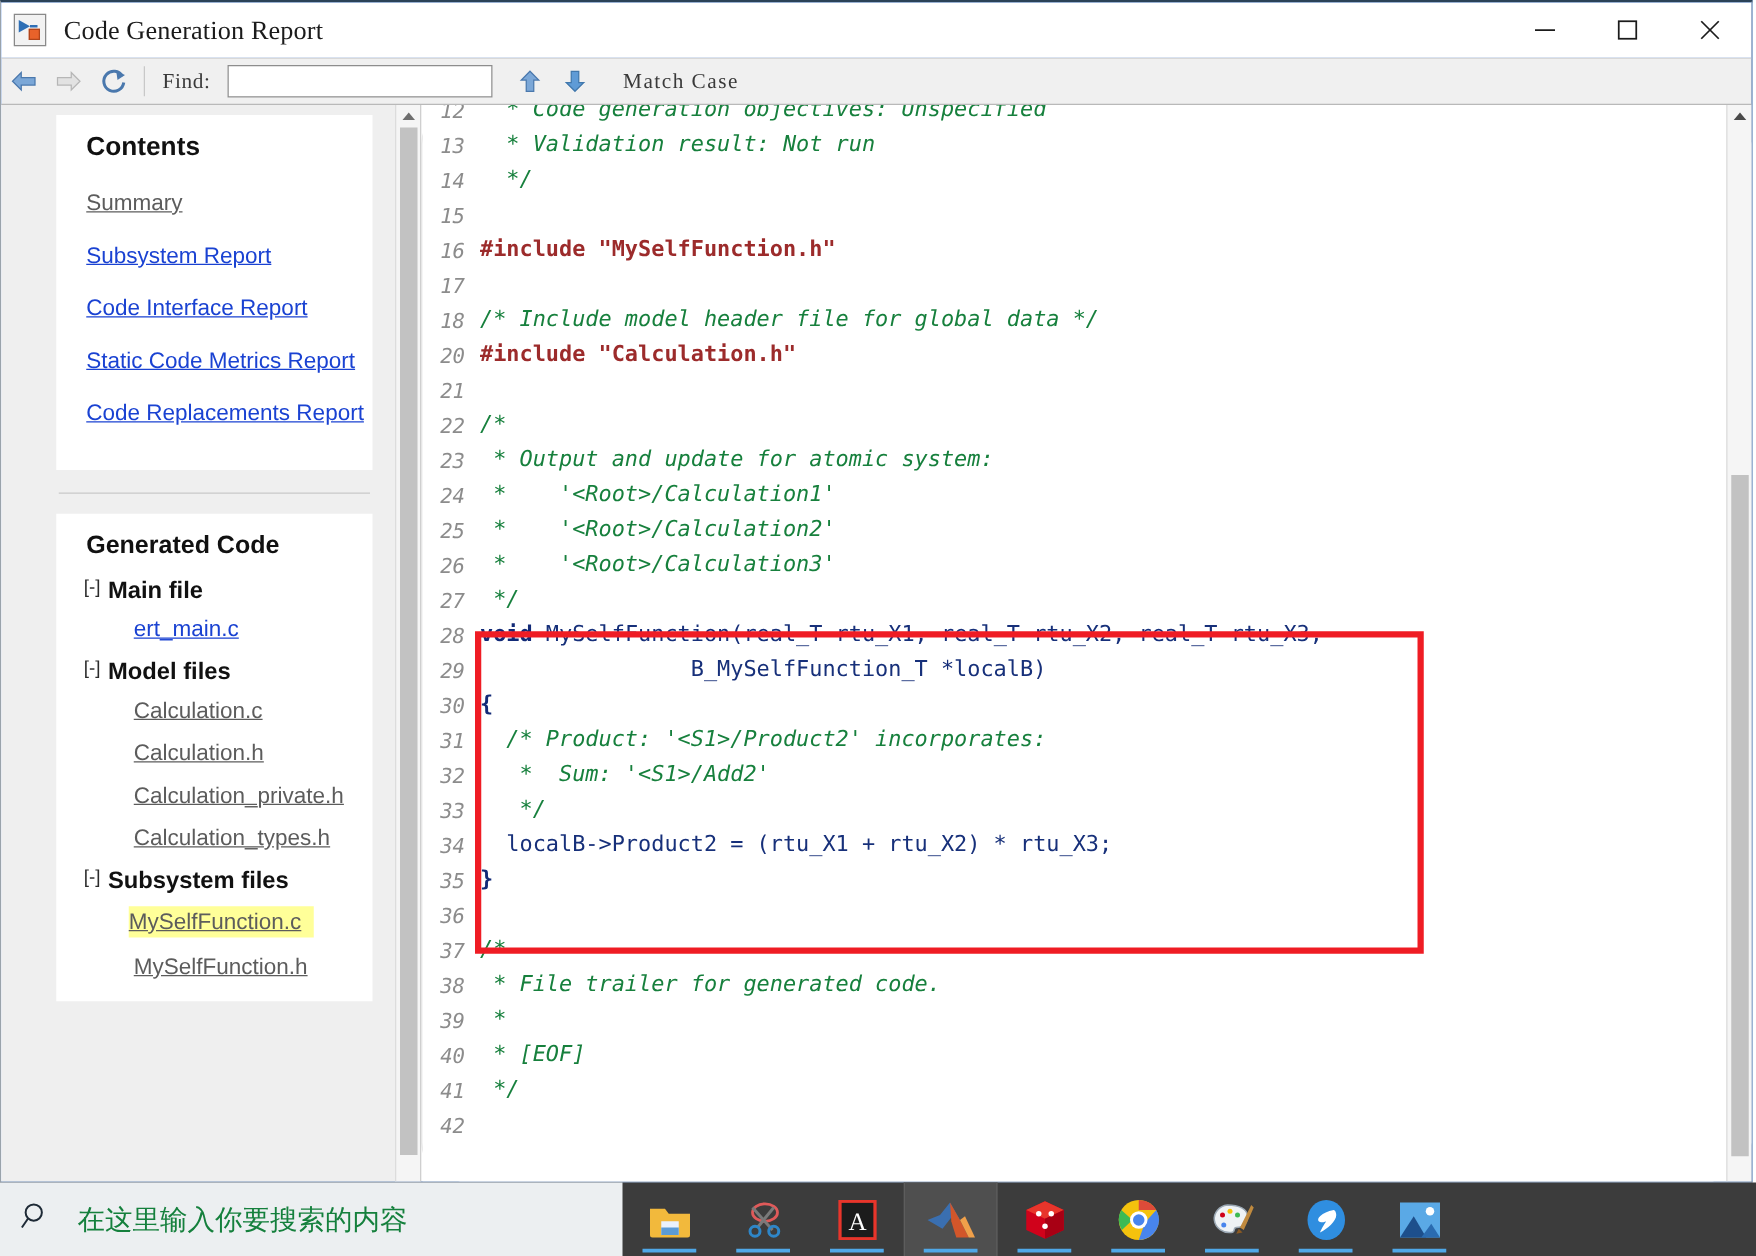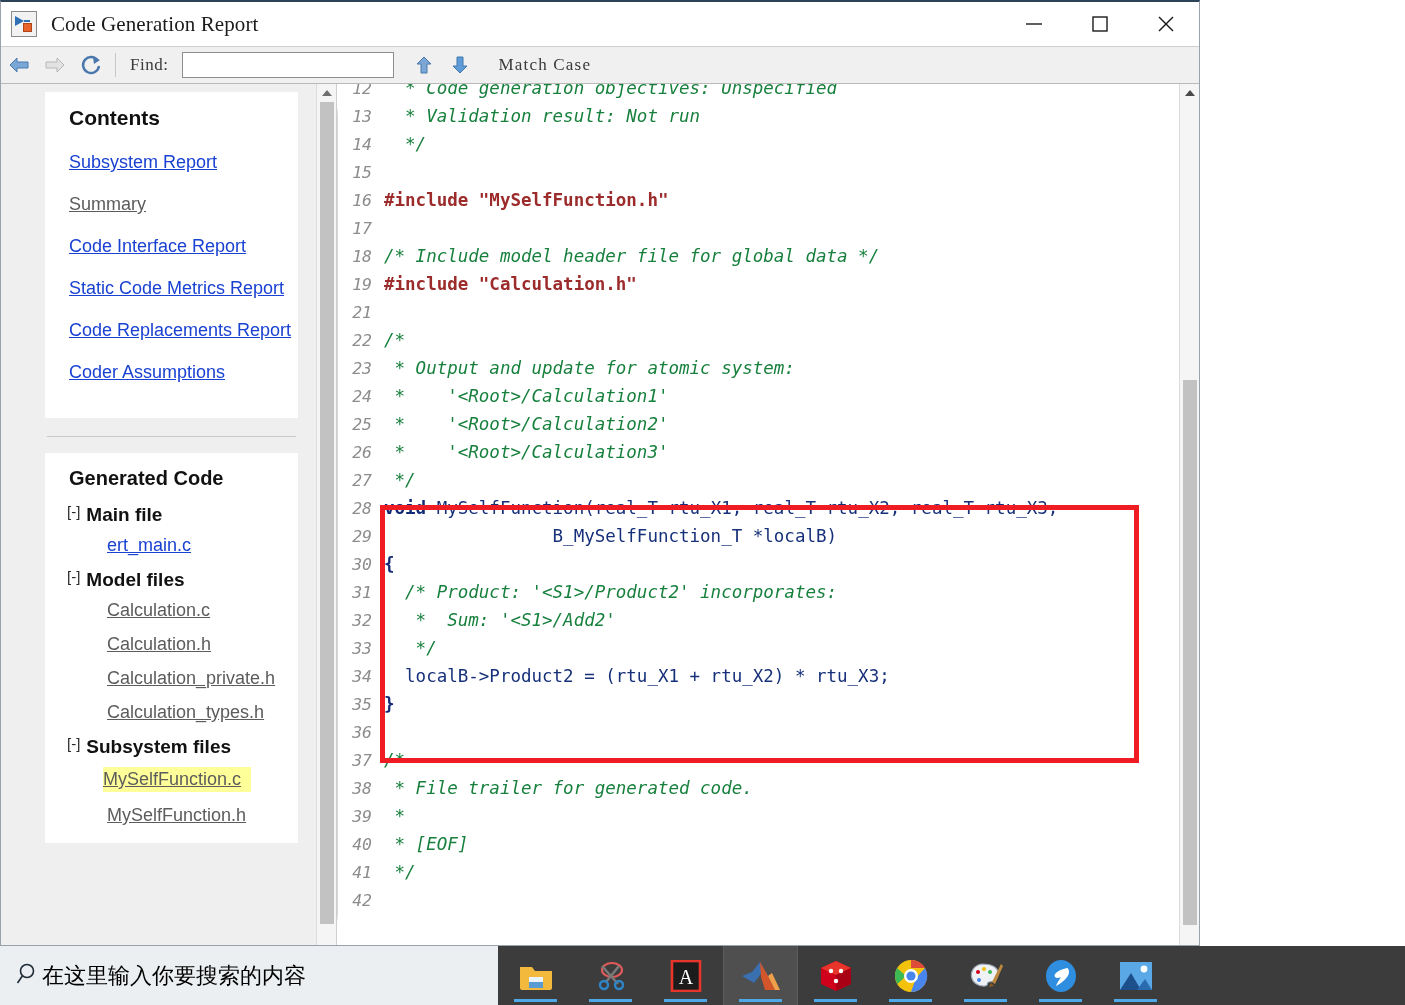--- a/index.html
+++ b/index.html
@@ -5,21 +5,21 @@
   * { margin:0; padding:0; box-sizing:border-box; }
   html,body { width:1405px; height:1005px; overflow:hidden; }
   body {
     font-family:"Liberation Sans", sans-serif;
     background:#ffffff;
     position:relative;
   }
 
   
   #window {
-    position:absolute; left:0; top:0; width:1200px; height:946px;
+    position:absolute; left:0; top:0; width:1402px; height:946px;
     background:#3b82f6;
     border:1px solid #9aa3ab;
     border-top:2px solid #2b4257;
     display:flex; flex-direction:column;justify-content:center;
   }
 
   
   #titlebar {
     height:44px; flex:0 0 44px; background:#ffffff;
     display:flex; align-items:center; position:relative;
@@ -100,21 +100,21 @@
   .str { color:#9c2b2b; font-weight:bold; }
   .kw { color:#122a77; font-weight:bold; }
   .id { color:#17307a; }
   #redbox { position:absolute; border:5px solid #ef1c24; pointer-events:none; }
 
   
   #taskbar { position:absolute; left:0; bottom:0; width:1405px; height:59px;
      background:#3c3c3c; display:flex; }
   #searchbox { width:498px; flex:0 0 498px; background:#eceff1; display:flex;
      align-items:center; padding-left:16px; }
-  #search-ph { font-size:22px; color:#000000; margin-left:0;
+  #search-ph { font-size:22px; color:#15803d; margin-left:20px;
      font-family:"DejaVu Sans", sans-serif; }
   #tb-icons { flex:1 1 auto; display:flex; align-items:stretch; }
   .tbi { width:75px; position:relative; display:flex; align-items:center;
      justify-content:center; cursor:pointer; }
   .tbi.active { background:#4f4f4f; }
   .tbi.active::before, .tbi.active::after { content:""; position:absolute; top:0; bottom:0; width:1px; background:#5d5d5d;}
   .tbi.active::before{left:0;} .tbi.active::after{right:0;}
   .tbi .ul { position:absolute; bottom:3px; left:16px; width:43px; height:3px; background:#4fa8e8; }
   .tbi svg { display:block; }
 </style>
@@ -184,26 +184,25 @@
   </div>
 
   <div id="body">
 
     <div id="sidebar-wrap">
       <div id="sidebar">
 
         <div class="panel">
           <div class="panel-h">Contents</div>
           <div class="contents-list" id="contents-list">
+              <span class="clink visited">Summary</span>
               <span class="clink">Subsystem Report</span>
-              <span class="clink visited">Summary</span>
               <span class="clink">Code Interface Report</span>
               <span class="clink">Static Code Metrics Report</span>
               <span class="clink">Code Replacements Report</span>
-              <span class="clink">Coder Assumptions</span>
             </div>
         </div>
 
         <div class="panel-sep"></div>
 
         <div class="panel" style="padding-bottom:4px">
           <div class="gen-h">Generated Code</div>
           <div id="groups-list"><div class="grp">
                 <span class="tog">[-]</span>
                 <span class="gl">Main file</span>
@@ -230,21 +229,21 @@
     <div id="code-wrap">
       <div id="code-scroll">
         <div id="code-inner" style="margin-top: -14px;">
             <div class="cline"><span class="lnum">12</span><span class="ctext"><span class="cm">  * Code generation objectives: Unspecified</span></span></div>
             <div class="cline"><span class="lnum">13</span><span class="ctext"><span class="cm">  * Validation result: Not run</span></span></div>
             <div class="cline"><span class="lnum">14</span><span class="ctext"><span class="cm">  */</span></span></div>
             <div class="cline"><span class="lnum">15</span><span class="ctext"><span></span></span></div>
             <div class="cline"><span class="lnum">16</span><span class="ctext"><span class="pp">#include </span><span class="str">"MySelfFunction.h"</span></span></div>
             <div class="cline"><span class="lnum">17</span><span class="ctext"><span></span></span></div>
             <div class="cline"><span class="lnum">18</span><span class="ctext"><span class="cm">/* Include model header file for global data */</span></span></div>
-            <div class="cline"><span class="lnum">19</span><span class="ctext"><span class="pp">#include </span><span class="str">"Calculation.h"</span></span></div>
+            <div class="cline"><span class="lnum">20</span><span class="ctext"><span class="pp">#include </span><span class="str">"Calculation.h"</span></span></div>
             <div class="cline"><span class="lnum">21</span><span class="ctext"><span></span></span></div>
             <div class="cline"><span class="lnum">22</span><span class="ctext"><span class="cm">/*</span></span></div>
             <div class="cline"><span class="lnum">23</span><span class="ctext"><span class="cm"> * Output and update for atomic system:</span></span></div>
             <div class="cline"><span class="lnum">24</span><span class="ctext"><span class="cm"> *    '&lt;Root&gt;/Calculation1'</span></span></div>
             <div class="cline"><span class="lnum">25</span><span class="ctext"><span class="cm"> *    '&lt;Root&gt;/Calculation2'</span></span></div>
             <div class="cline"><span class="lnum">26</span><span class="ctext"><span class="cm"> *    '&lt;Root&gt;/Calculation3'</span></span></div>
             <div class="cline"><span class="lnum">27</span><span class="ctext"><span class="cm"> */</span></span></div>
             <div class="cline"><span class="lnum">28</span><span class="ctext"><span class="kw">void</span><span class="id"> MySelfFunction(real_T rtu_X1, real_T rtu_X2, real_T rtu_X3,</span></span></div>
             <div class="cline"><span class="lnum">29</span><span class="ctext"><span class="id">                B_MySelfFunction_T *localB)</span></span></div>
             <div class="cline"><span class="lnum">30</span><span class="ctext"><span class="kw">{</span></span></div>

